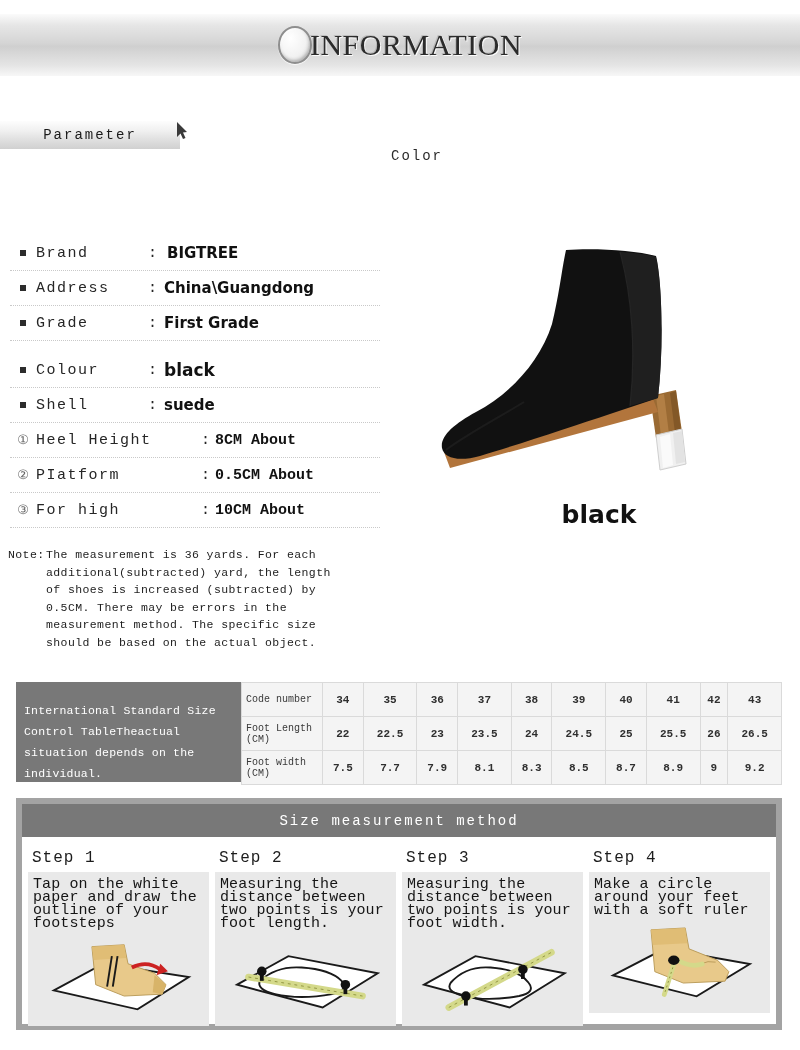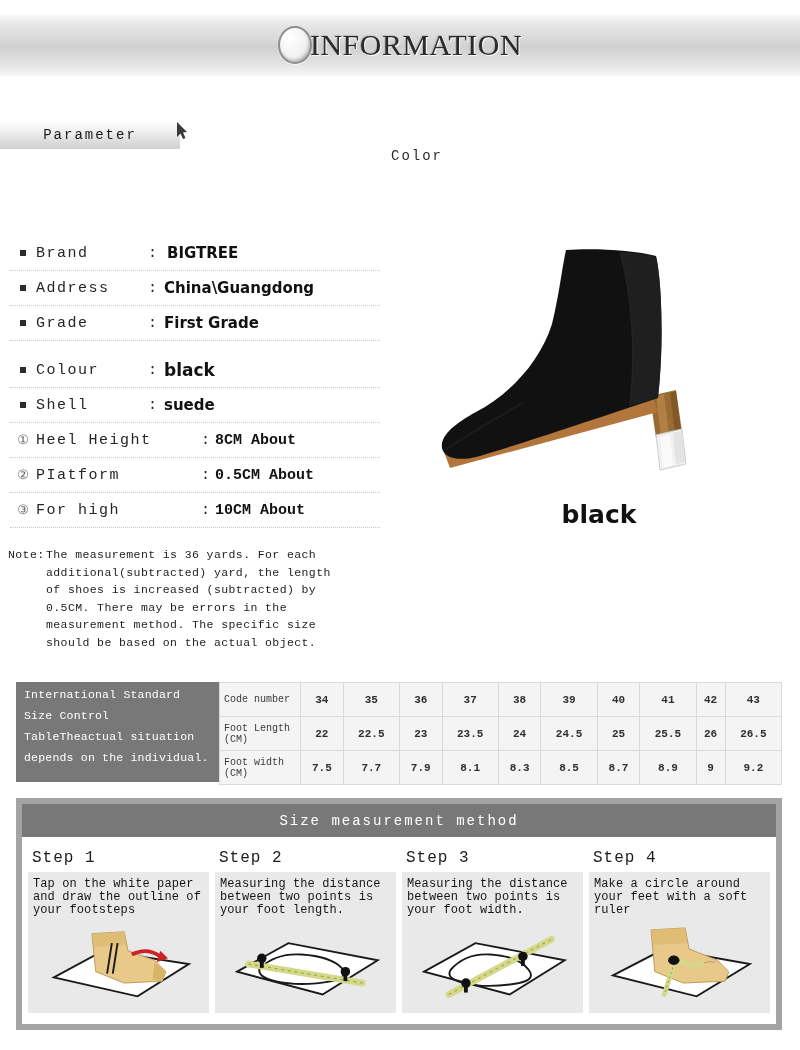--- a/index.html
+++ b/index.html
@@ -182,27 +182,27 @@
   }
 
   
   .size-table {
     position: absolute;
     left: 16px; top: 682px;
     width: 766px; height: 100px;
     display: flex;
   }
   .size-desc {
-    width: 203px;
+    width: 225px;
     flex: none;
     background: #787878;
     color: #ffffff;
     font-size: 11.5px;
     line-height: 21px;
-    padding: 2px 6px 6px 8px;
+    padding: 18px 6px 6px 8px;
     box-sizing: border-box;
     letter-spacing: 0.2px;
   }
   .size-grid {
     flex: 1;
     border-collapse: collapse;
     background: #f4f4f4;
     table-layout: fixed;
   }
   .size-grid td {
@@ -255,21 +255,21 @@
     font-size: 16px;
     letter-spacing: 1px;
     color: #1c1c1c;
     margin: 4px 0 5px 4px;
   }
   .step-card {
     background: #e9e9e9;
     padding: 6px 5px 4px 5px;
   }
   .step-text {
-    font-size: 12px;
+    font-size: 15px;
     line-height: 13px;
     color: #151515;
     min-height: 28px;
     letter-spacing: 0.1px;
   }
   .step-img {
     margin-top: 4px;
     height: 88px;
     display: block;
   }

